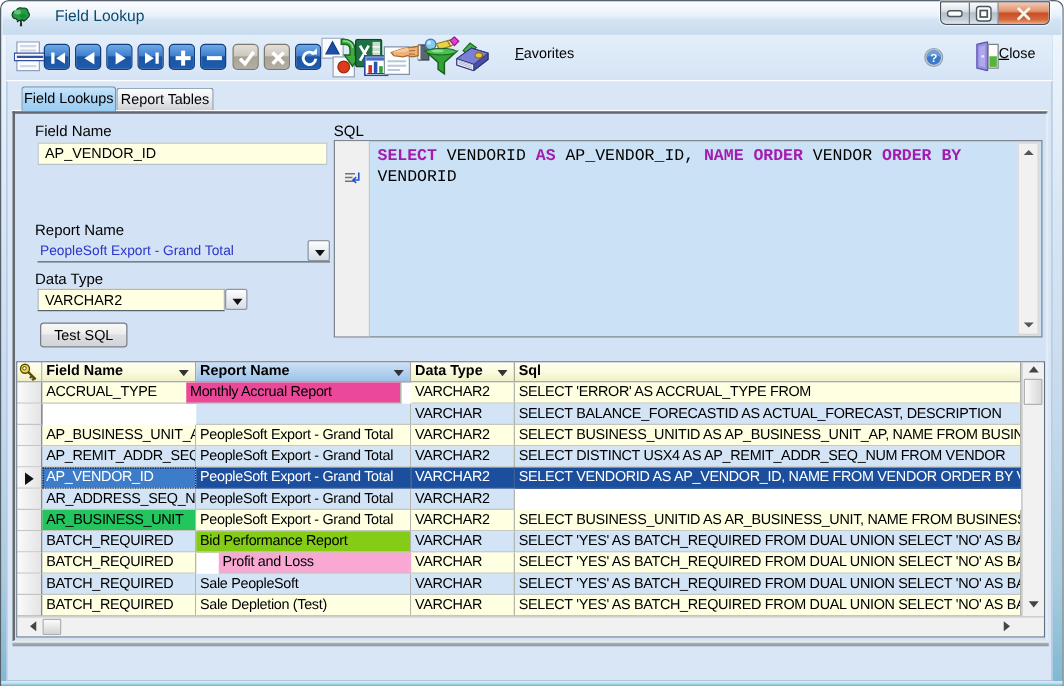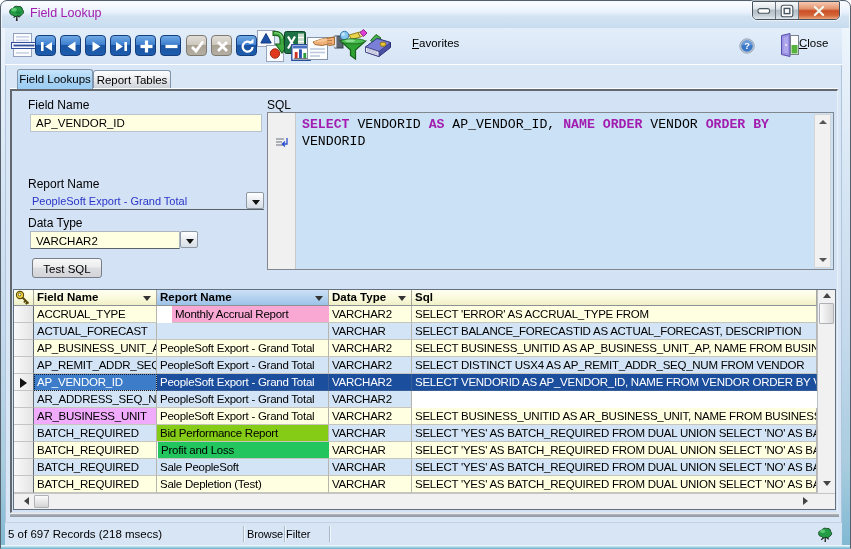--- a/index.html
+++ b/index.html
@@ -10,21 +10,21 @@
 
 #win { position:absolute; inset:0; border-radius:7px 7px 0 0;
   background:linear-gradient(#F2F8FD,#D9E7F5 30%,#C6DAED 60%,#A8CCDE 85%,#7FB8D2);
   border:1px solid #55606C; }
 #win::before { content:""; position:absolute; left:1px; right:1px; top:1px; height:26px;
   border-radius:6px 6px 0 0;
   background:linear-gradient(#FBFDFF,#E8F1FB 40%,#D3E3F3 55%,#C8DCEF); }
 #client { position:absolute; left:5px; right:9px; top:28px; bottom:4px; background:#D8E6F6; border:1px solid #AFC4DD; }
 
 
-#title { position:absolute; left:30px; top:6px; font-size:12.5px; color:#a21caf; }
+#title { position:absolute; left:44px; top:6px; font-size:12.5px; color:#0c4a6e; }
 
 
 #wbgroup { position:absolute; left:752px; top:1px; height:19px; border:1px solid #46525D;
   border-radius:1px 1px 5px 5px; overflow:hidden; display:flex; box-shadow:0 0 0 1px rgba(255,255,255,0.55); }
 .winbtn { position:relative; height:100%; border-right:1px solid #6B7681;
   background:linear-gradient(#FAFCFD,#DCE3E8 40%,#B5BfC8 50%,#C6CfD6 80%,#E3E9ED); }
 .winbtn:last-child { border-right:none;
   background:linear-gradient(#F6C9B2,#E2946E 40%,#CB4E24 52%,#D4683C 80%,#EDA77F); }
 .winbtn .g { position:absolute; left:50%; top:50%; transform:translate(-50%,-50%); }
 #btnmin { width:23px; } #btnmax { width:23px; } #btnclose { width:40px; }
@@ -309,27 +309,26 @@
             <circle cx="4.6" cy="4.6" r="1.4" fill="#FDFDF4" stroke="#5A4A0A" stroke-width="0.8"></circle>
           </svg>
         </div>
         <div class="gh" style="left:20px;width:123px">Field Name<span style="position:absolute;right:5px;top:6px;width:0;height:0;border:4px solid transparent;border-top:5px solid #333;"></span></div>
         <div class="gh blue" style="left:143px;width:172px">Report Name<span style="position:absolute;right:5px;top:6px;width:0;height:0;border:4px solid transparent;border-top:5px solid #333;"></span></div>
         <div class="gh" style="left:315px;width:83px">Data Type<span style="position:absolute;right:5px;top:6px;width:0;height:0;border:4px solid transparent;border-top:5px solid #333;"></span></div>
         <div class="gh" style="left:398px;width:405px">Sql</div>
         <div class="grow" style="left:0;top:16px;width:803px">
           <div class="ind" style="top:0;height:17px"></div>
           <div class="gc" style="left:20px;width:123px;background:#FFFFE1;color:#000">ACCRUAL_TYPE</div>
-          <div class="gc" style="left:158px;width:172px;background:#f9a8d4;color:#000">Monthly Accrual Report</div>
+          <div class="gc" style="left:135px;width:172px;background:#ec4899;color:#000">Monthly Accrual Report</div>
           <div class="gc" style="left:315px;width:83px;background:#FFFFE1;color:#000">VARCHAR2</div>
           <div class="gc" style="left:398px;width:405px;background:#FFFFE1;color:#000">SELECT 'ERROR' AS ACCRUAL_TYPE FROM</div>
         </div>
         <div class="grow" style="left:0;top:33px;width:803px">
           <div class="ind" style="top:0;height:17px"></div>
-          <div class="gc" style="left:20px;width:123px;background:#D2E4F5;color:#000">ACTUAL_FORECAST</div>
           <div class="gc" style="left:143px;width:172px;background:#D2E4F5;color:#000"></div>
           <div class="gc" style="left:315px;width:83px;background:#D2E4F5;color:#000">VARCHAR</div>
           <div class="gc" style="left:398px;width:405px;background:#D2E4F5;color:#000">SELECT BALANCE_FORECASTID AS ACTUAL_FORECAST, DESCRIPTION</div>
         </div>
         <div class="grow" style="left:0;top:50px;width:803px">
           <div class="ind" style="top:0;height:17px"></div>
           <div class="gc" style="left:20px;width:123px;background:#FFFFE1;color:#000">AP_BUSINESS_UNIT_AP</div>
           <div class="gc" style="left:143px;width:172px;background:#FFFFE1;color:#000">PeopleSoft Export - Grand Total</div>
           <div class="gc" style="left:315px;width:83px;background:#FFFFE1;color:#000">VARCHAR2</div>
           <div class="gc" style="left:398px;width:405px;background:#FFFFE1;color:#000">SELECT BUSINESS_UNITID AS AP_BUSINESS_UNIT_AP, NAME FROM BUSINES</div>
@@ -351,36 +350,36 @@
           <div class="gc" style="left:398px;width:405px;background:#1C4E9E;color:#fff;border-right-color:#3A5E96;border-bottom-color:#3A5E96">SELECT VENDORID AS AP_VENDOR_ID, NAME FROM VENDOR ORDER BY VEN</div>
         </div>
         <div class="grow" style="left:0;top:101px;width:803px">
           <div class="ind" style="top:0;height:17px"></div>
           <div class="gc" style="left:20px;width:123px;background:#D2E4F5;color:#000">AR_ADDRESS_SEQ_NUM</div>
           <div class="gc" style="left:143px;width:172px;background:#D2E4F5;color:#000">PeopleSoft Export - Grand Total</div>
           <div class="gc" style="left:315px;width:83px;background:#D2E4F5;color:#000">VARCHAR2</div>
         </div>
         <div class="grow" style="left:0;top:118px;width:803px">
           <div class="ind" style="top:0;height:17px"></div>
-          <div class="gc" style="left:20px;width:123px;background:#f0abfc;color:#000">AR_BUSINESS_UNIT</div>
+          <div class="gc" style="left:20px;width:123px;background:#22c55e;color:#000">AR_BUSINESS_UNIT</div>
           <div class="gc" style="left:143px;width:172px;background:#FFFFE1;color:#000">PeopleSoft Export - Grand Total</div>
           <div class="gc" style="left:315px;width:83px;background:#FFFFE1;color:#000">VARCHAR2</div>
           <div class="gc" style="left:398px;width:405px;background:#FFFFE1;color:#000">SELECT BUSINESS_UNITID AS AR_BUSINESS_UNIT, NAME FROM BUSINESS_</div>
         </div>
         <div class="grow" style="left:0;top:135px;width:803px">
           <div class="ind" style="top:0;height:17px"></div>
           <div class="gc" style="left:20px;width:123px;background:#D2E4F5;color:#000">BATCH_REQUIRED</div>
           <div class="gc" style="left:143px;width:172px;background:#84cc16;color:#000">Bid Performance Report</div>
           <div class="gc" style="left:315px;width:83px;background:#D2E4F5;color:#000">VARCHAR</div>
           <div class="gc" style="left:398px;width:405px;background:#D2E4F5;color:#000">SELECT 'YES' AS BATCH_REQUIRED FROM DUAL UNION SELECT 'NO' AS BAT</div>
         </div>
         <div class="grow" style="left:0;top:152px;width:803px">
           <div class="ind" style="top:0;height:17px"></div>
           <div class="gc" style="left:20px;width:123px;background:#FFFFE1;color:#000">BATCH_REQUIRED</div>
-          <div class="gc" style="left:144px;width:172px;background:#22c55e;color:#000">Profit and Loss</div>
+          <div class="gc" style="left:161px;width:172px;background:#f9a8d4;color:#000">Profit and Loss</div>
           <div class="gc" style="left:315px;width:83px;background:#FFFFE1;color:#000">VARCHAR</div>
           <div class="gc" style="left:398px;width:405px;background:#FFFFE1;color:#000">SELECT 'YES' AS BATCH_REQUIRED FROM DUAL UNION SELECT 'NO' AS BAT</div>
         </div>
         <div class="grow" style="left:0;top:169px;width:803px">
           <div class="ind" style="top:0;height:17px"></div>
           <div class="gc" style="left:20px;width:123px;background:#D2E4F5;color:#000">BATCH_REQUIRED</div>
           <div class="gc" style="left:143px;width:172px;background:#D2E4F5;color:#000">Sale PeopleSoft</div>
           <div class="gc" style="left:315px;width:83px;background:#D2E4F5;color:#000">VARCHAR</div>
           <div class="gc" style="left:398px;width:405px;background:#D2E4F5;color:#000">SELECT 'YES' AS BATCH_REQUIRED FROM DUAL UNION SELECT 'NO' AS BAT</div>
         </div>
@@ -397,29 +396,15 @@
 <span class="arr" style="left:5px;top:191px;border-top:5px solid #444;border-bottom:none;border-left-width:4.5px;border-right-width:4.5px"></span>
 </div>
         <div style="position:absolute;left:0;top:203px;width:821px;height:16px;background:#F1F1F1;border-top:1px solid #C5C5C5">
 <span class="arr" style="left:10px;top:3px;border-right:5px solid #444;border-left:none;border-top-width:4.5px;border-bottom-width:4.5px"></span>
 <div style="position:absolute;left:20px;top:1px;width:15px;height:13px;background:linear-gradient(#FBFBFB,#D4D4D4);border:1px solid #AEB2B6;border-radius:1px"></div>
 <span class="arr" style="left:789px;top:3px;border-left:5px solid #444;border-right:none;border-top-width:4.5px;border-bottom-width:4.5px"></span>
 </div>
       </div>
   </div>
 
-  <div id="status">
-    <div class="abs" style="left:3px;top:5px;font-size:11.5px">5 of 697 Records (218 msecs)</div>
-    <div class="sep" style="left:238px"></div>
-    <div class="abs" style="left:242px;top:5px;font-size:11px;letter-spacing:-0.1px">Browse</div>
-    <div class="sep" style="left:279px"></div>
-    <div class="abs" style="left:281px;top:5px;font-size:11px">Filter</div>
-    <div class="sep" style="left:324px"></div>
-    <svg class="abs" style="left:812px;top:4px" width="16" height="16" viewBox="0 0 17 17">
-      <path d="M8 16 L9.6 16 L9.3 10 L8.3 10 Z" fill="#2A2A2A"></path>
-      <path d="M4.5 13.5 L8.6 10 L12.5 13" stroke="#2A2A2A" stroke-width="1.3" fill="none"></path>
-      <path d="M2.2 8.6 C0.8 6.2 2.4 3.4 5 3.6 C5.6 1.6 8.2 0.6 10.2 1.6 C12.4 0.9 14.6 2.5 14.4 4.6 C16.2 5.9 15.8 8.7 13.8 9.5 C13.2 11.2 11 11.8 9.6 10.8 C8.2 12 5.6 11.6 4.8 10 C3.6 10.1 2.5 9.5 2.2 8.6 Z" fill="#249B44" stroke="#0C3D1C" stroke-width="0.9"></path>
-      <ellipse cx="6" cy="4.6" rx="2.8" ry="1.9" fill="#64CD7C" opacity="0.9"></ellipse>
-    </svg>
-  </div>
 </div>
 <div id="pagestrip" class="abs" style="left:10px;top:513px;width:829px;height:4px;background:linear-gradient(#AEB5BC,#8E959E);border-top:1px solid #E8ECF0"></div>
 <div id="bottomedge"></div>
 
 </body></html>

